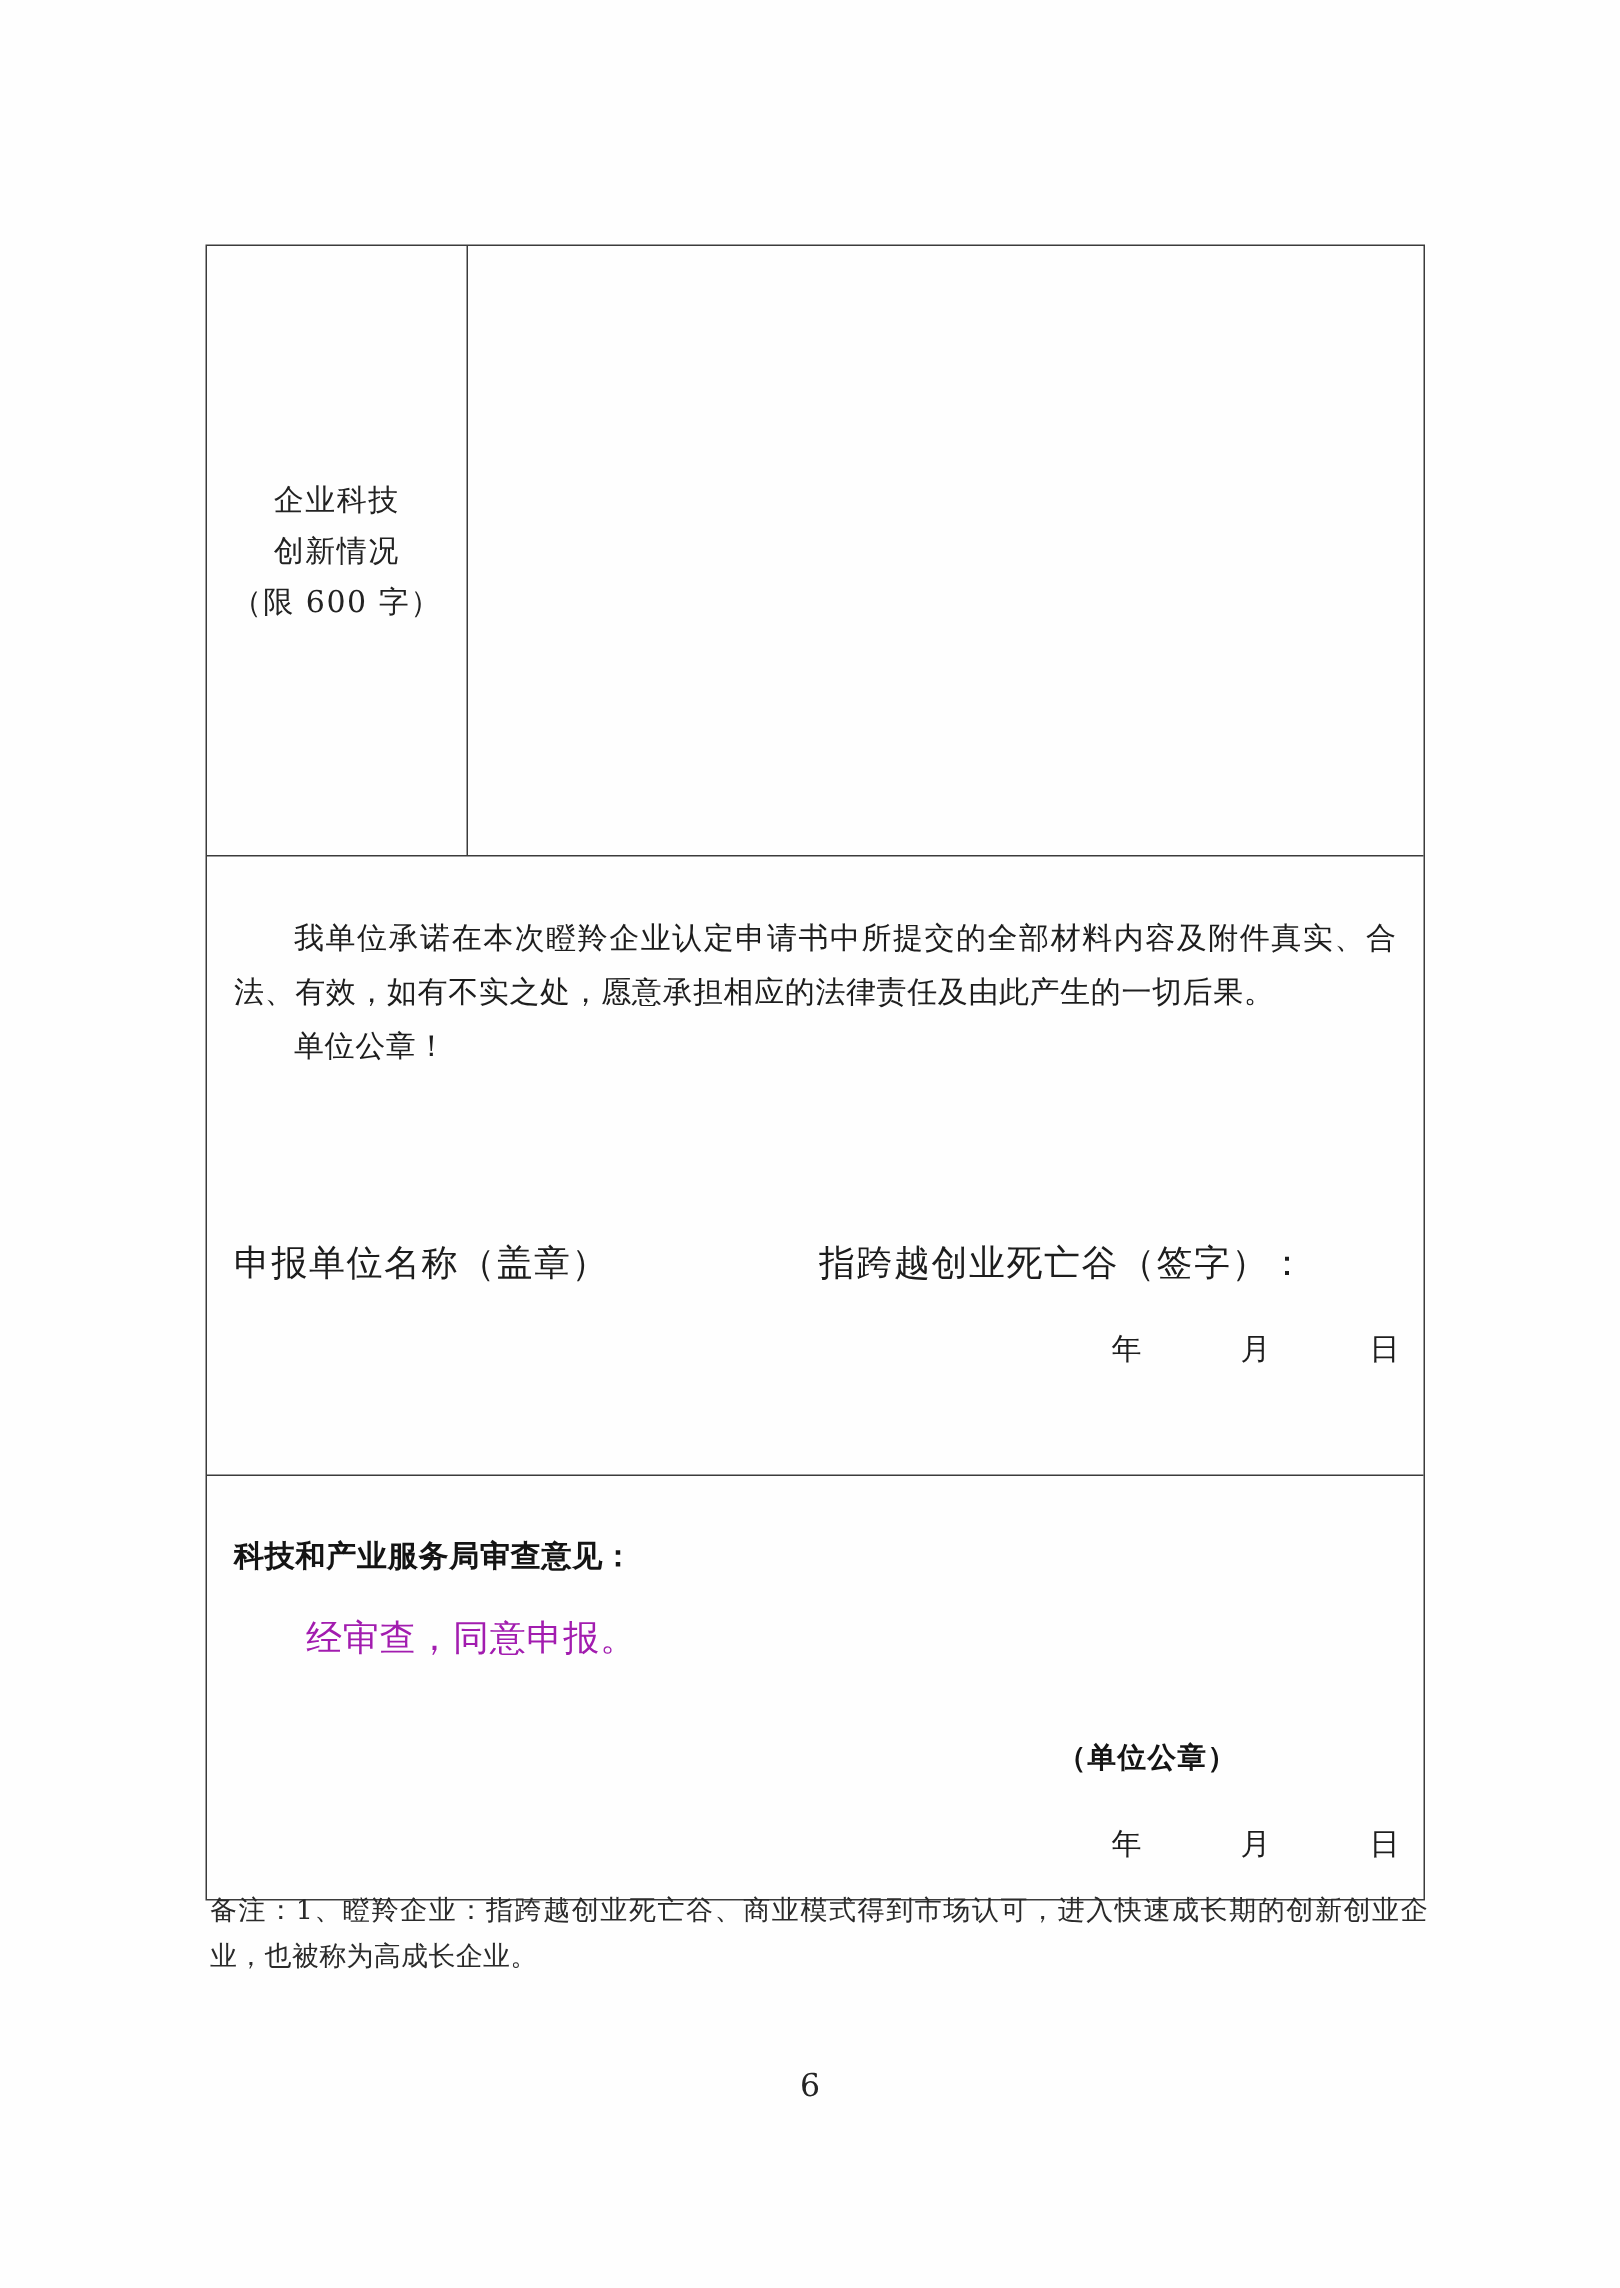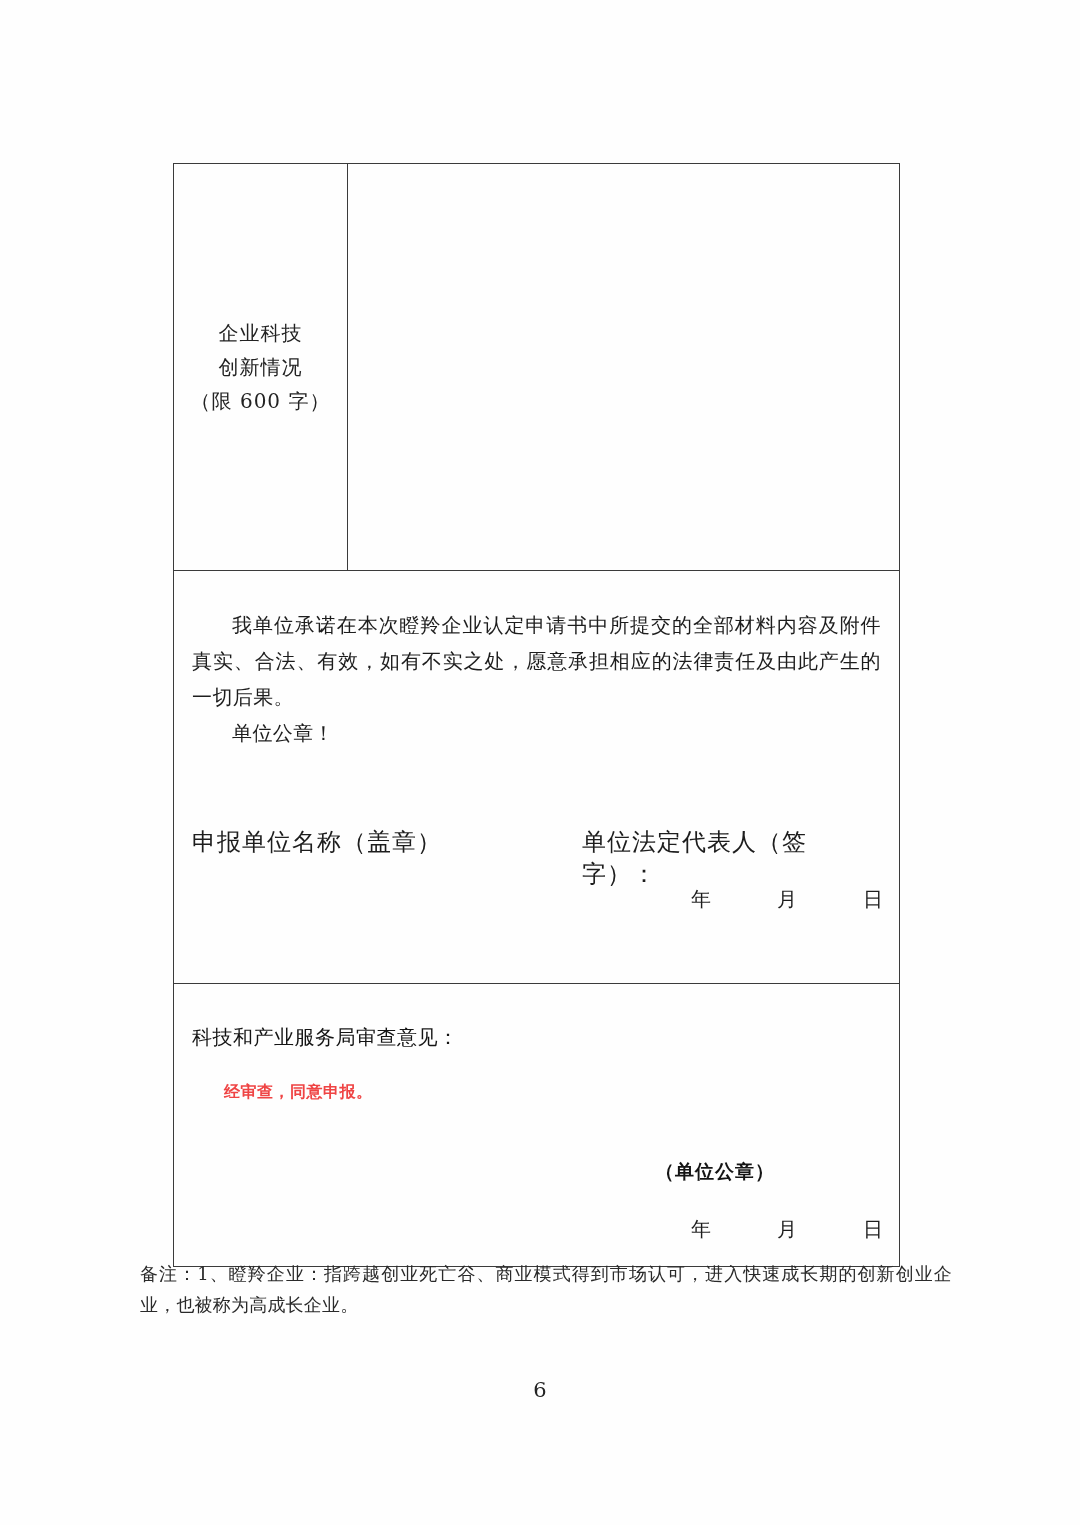--- a/index.html
+++ b/index.html
@@ -22,24 +22,23 @@
     top: 0;
     width: 1080px;
     height: 1525px;
     background: #fefefe;
   }
 
   .form-table {
     position: absolute;
     left: 137px;
     top: 163px;
-    width: 727px;
+    width: 813px;
     border: 1px solid #3b3b3b;
     box-sizing: border-box;
-    margin-left: 36px;
   }
 
   
   .row-innovation {
     display: flex;
     min-height: 406px;
     border-bottom: 1px solid #3b3b3b;
   }
   .cell-label-innovation {
     width: 174px;
@@ -119,33 +118,32 @@
 
   
   .row-review {
     min-height: 282px;
     padding: 38px 18px 10px 18px;
     box-sizing: border-box;
     position: relative;
   }
   .review-heading {
     font-size: 20px;
-    font-weight: normal;
+    font-weight: bold;
     line-height: 30px;
     letter-spacing: 0.5px;
     color: #141414;
   }
   .review-body {
-    font-size: 16px;
+    font-size: 24px;
     line-height: 36px;
     letter-spacing: 0.5px;
     margin-top: 22px;
     text-indent: 2em;
-    color: #ef4444;
-    font-weight: bold;
+    color: #a21caf;
   }
   .review-seal {
     position: absolute;
     right: 124px;
     top: 175px;
     font-size: 19px;
     font-weight: bold;
     font-family: "DejaVu Sans", "Liberation Sans", sans-serif;
     letter-spacing: 1px;
     color: #141414;
@@ -203,21 +201,21 @@
       </div>
       <div class="cell-value-innovation"></div>
     </div>
 
     <div class="row-commitment">
       <div class="commit-para indent2">我单位承诺在本次瞪羚企业认定申请书中所提交的全部材料内容及附件真实、合法、有效，如有不实之处，愿意承担相应的法律责任及由此产生的一切后果。</div>
       <div class="commit-para indent2">单位公章！</div>
 
       <div class="sign-row">
         <div class="sign-left">申报单位名称（盖章）</div>
-        <div class="sign-right">单位法定代表人（签字）：</div>
+        <div class="sign-right">指跨越创业死亡谷（签字）：</div>
       </div>
 
       <div class="date-row">
         <span>年</span>
         <span>月</span>
         <span>日</span>
       </div>
     </div>
 
     <div class="row-review">

